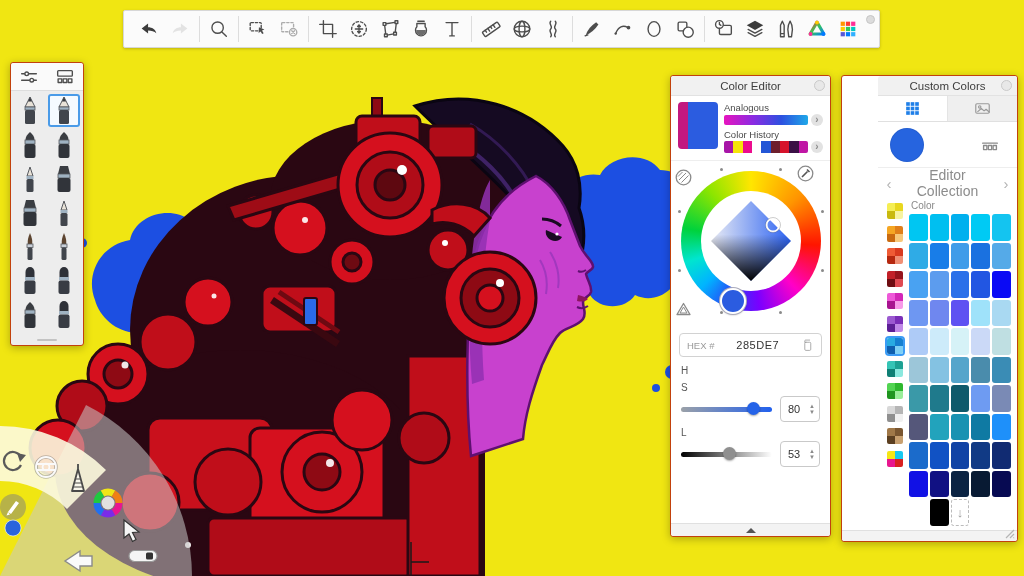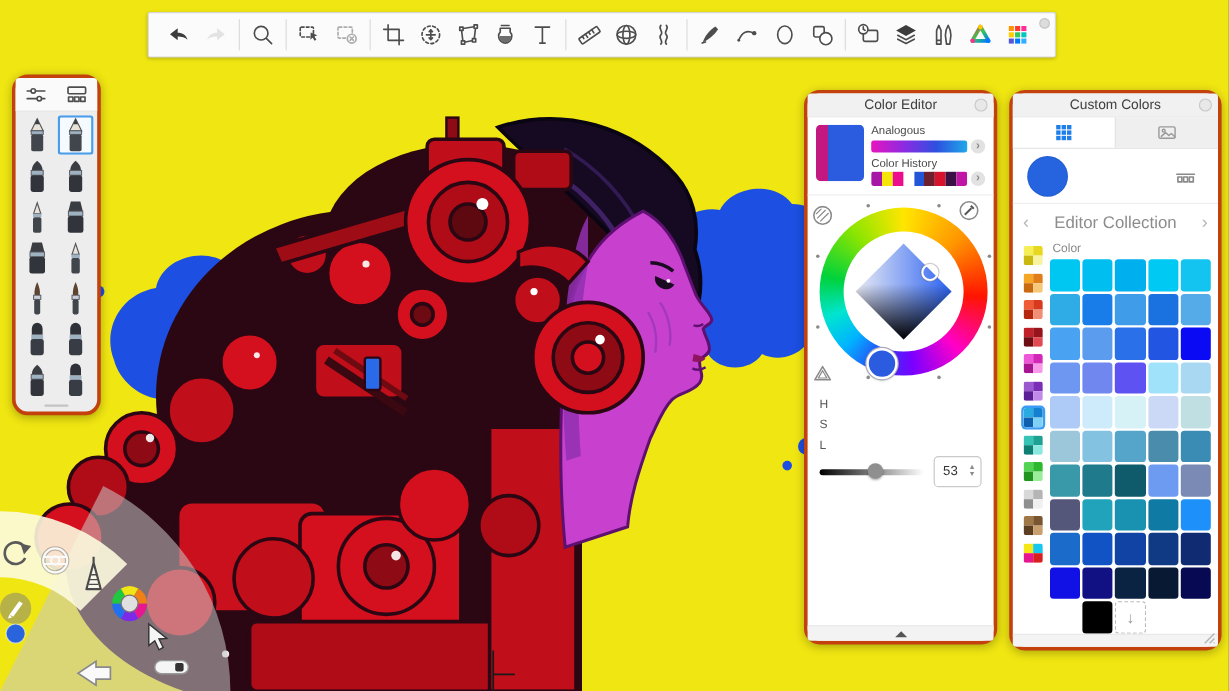--- a/index.html
+++ b/index.html
@@ -9,21 +9,21 @@
   
   .toolbar{position:absolute;left:123px;top:10px;width:757px;height:38px;background:#FBFBFB;border:1px solid #D7D7D7;border-radius:2px;box-shadow:0 1px 3px rgba(0,0,0,.22);display:flex;align-items:center;padding:0 6px;}
   .tb-group{display:flex;align-items:center;gap:1px;padding:0 4px;}
   .tb-div{width:1px;height:26px;background:#DDD;}
   .tb-btn{width:30px;height:30px;display:flex;align-items:center;justify-content:center;border-radius:3px;background:transparent;border:0;padding:0;cursor:pointer;}
   .tb-btn.disabled{opacity:.45;}
   .tb-btn svg{width:22px;height:22px;}
   .ic{stroke:#4d4d4d;fill:none;stroke-width:1.5;stroke-linecap:round;stroke-linejoin:round;}
   .tb-handle{position:absolute;right:4px;top:4px;width:9px;height:9px;border-radius:50%;background:#DCDCDC;border:1px solid #C6C6C6;}
   
-  .panel{position:absolute;background:#fff;border:3px solid #c2410c;border-radius:13px;box-shadow:0 2px 8px rgba(0,0,0,.28);}
+  .panel{position:absolute;background:#fff;border:1px solid #c2410c;border-radius:3px;box-shadow:0 2px 8px rgba(0,0,0,.28);}
   .p-head{height:20px;background:#F1F1F1;border-bottom:1px solid #E2E2E2;display:flex;align-items:center;justify-content:center;position:relative;font-size:11.5px;color:#3E3E3E;border-radius:3px 3px 0 0;}
   .p-dot{position:absolute;right:5px;top:4px;width:11px;height:11px;border-radius:50%;background:#E8E8E8;border:1px solid #CACACA;cursor:pointer;}
   
   .bp{left:10px;top:62px;width:74px;height:284px;background:#EDEDED;}
   .bp-head{height:28px;background:#FAFAFA;border-bottom:1px solid #DDD;display:flex;align-items:center;justify-content:space-around;border-radius:3px 3px 0 0;}
   .bp-head .tb-btn{width:26px;height:24px;}
   .bp-grid{display:grid;grid-template-columns:1fr 1fr;gap:1px;padding:3px;}
   .bp-cell{height:33px;display:flex;align-items:center;justify-content:center;border-radius:3px;cursor:pointer;}
   .bp-cell.sel{background:#F5FAFF;box-shadow:0 0 0 2px #4A9BE8 inset;}
   .bp-cell svg{width:24px;height:30px;}
@@ -62,21 +62,21 @@
   .srow{display:flex;align-items:center;gap:8px;margin-bottom:2px;}
   .track{position:relative;flex:1;height:5px;border-radius:3px;cursor:pointer;}
   .thumb{position:absolute;top:-4.5px;width:13px;height:13px;border-radius:50%;box-shadow:0 1px 2px rgba(0,0,0,.35);cursor:pointer;}
   .spin{width:40px;height:26px;border:1px solid #C9C9C9;border-radius:4px;display:flex;align-items:center;background:#fff;}
   .spin .val{flex:1;text-align:center;font-size:11px;color:#333;}
   .spin .arr{width:12px;display:flex;flex-direction:column;align-items:center;line-height:6px;padding-right:2px;}
   .spin .arr span{font-size:6px;color:#8A8A8A;cursor:pointer;}
   .collapse-bar{position:absolute;bottom:0;left:0;right:0;height:13px;background:#F3F3F3;border-top:1px solid #E0E0E0;display:flex;align-items:center;justify-content:center;border-radius:0 0 3px 3px;cursor:pointer;}
   .tri-up{width:0;height:0;border-left:5px solid transparent;border-right:5px solid transparent;border-bottom:5px solid #555;}
   
-  .cc{left:841px;top:75px;width:177px;height:467px;}
+  .cc{left:841px;top:75px;width:177px;height:467px;padding-left:36px;}
   .cc-tabs{display:flex;height:26px;border-bottom:1px solid #E0E0E0;}
   .cc-tab{flex:1;display:flex;align-items:center;justify-content:center;cursor:pointer;background:#EFEFEF;border-left:1px solid #E4E4E4;}
   .cc-tab:first-child{border-left:0;}
   .cc-tab.on{background:#fff;}
   .cc-cur{height:46px;display:flex;align-items:center;padding:0 12px;border-bottom:1px solid #EEE;}
   .cur-circle{width:34px;height:34px;border-radius:50%;box-shadow:0 0 0 1px rgba(0,0,0,.06) inset;cursor:pointer;}
   .cc-cur .tb-btn{margin-left:auto;}
   .cc-nav{height:30px;display:flex;align-items:center;}
   .cc-arrow{width:22px;text-align:center;color:#B3B3B3;font-size:15px;cursor:pointer;}
   .cc-name{flex:1;text-align:center;font-size:14px;color:#8C8C8C;}
@@ -618,26 +618,46 @@
       </svg>
     <div class="dot" style="left: 7.36128px; top: 49.0334px;"></div>
         <div class="dot" style="left: 49.0334px; top: 7.36128px;"></div>
         <div class="dot" style="left: 107.967px; top: 7.36128px;"></div>
         <div class="dot" style="left: 149.639px; top: 49.0334px;"></div>
         <div class="dot" style="left: 149.639px; top: 107.967px;"></div>
         <div class="dot" style="left: 107.967px; top: 149.639px;"></div>
         <div class="dot" style="left: 49.0334px; top: 149.639px;"></div>
         <div class="dot" style="left: 7.36128px; top: 107.967px;"></div>
       </div>
+    <div class="hex-row">
+      <span class="hex-lab">HEX #</span>
+      <span class="hex-val">285DE7</span>
+      <svg width="13" height="15" viewBox="0 0 24 26" class="ic" style="stroke:#9A9A9A">
+        <rect x="7" y="7" width="11" height="15" rx="2"></rect>
+          <path d="M7 7V4.5A1.5 1.5 0 0 1 8.5 3H16"></path>
+      </svg>
+    </div>
     <div id="sliders">
         <div class="sgroup">
           <div class="slab">H</div>
         </div>
         <div class="sgroup">
           <div class="slab">S</div>
+  <div class="srow">
+    <div class="track" style="background:linear-gradient(90deg,#9BA1A8,#2160EE)">
+      <div class="thumb" style="left:calc(80.0% - 6.5px);background:#2563E8"></div>
+    </div>
+    <div class="spin">
+      <span class="val">80</span>
+      <span class="arr">
+                <span>▲</span>
+                <span>▼</span>
+              </span>
+    </div>
+  </div>
         </div>
         <div class="sgroup">
           <div class="slab">L</div>
   <div class="srow">
     <div class="track" style="background:linear-gradient(90deg,#000,#fff)">
       <div class="thumb" style="left:calc(53.0% - 6.5px);background:#8F8F8F"></div>
     </div>
     <div class="spin">
       <span class="val">53</span>
       <span class="arr">

